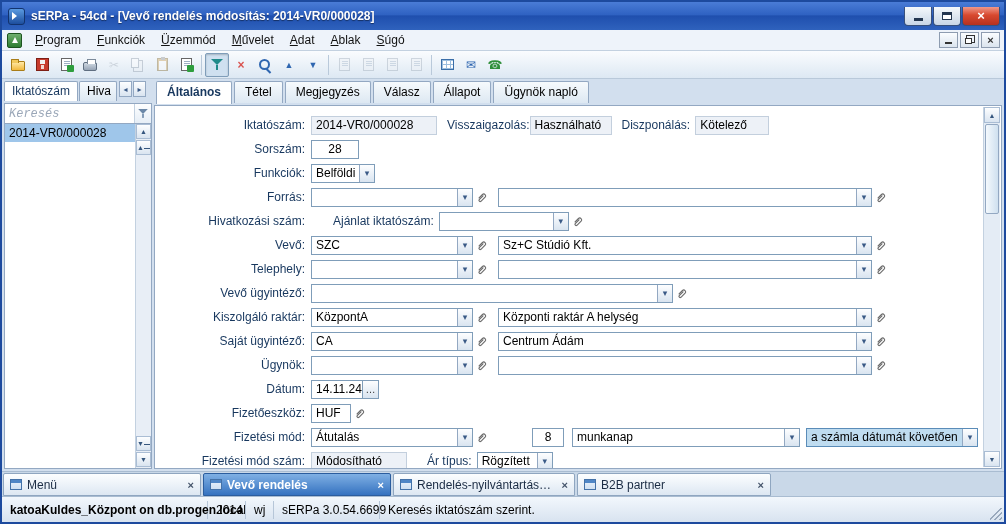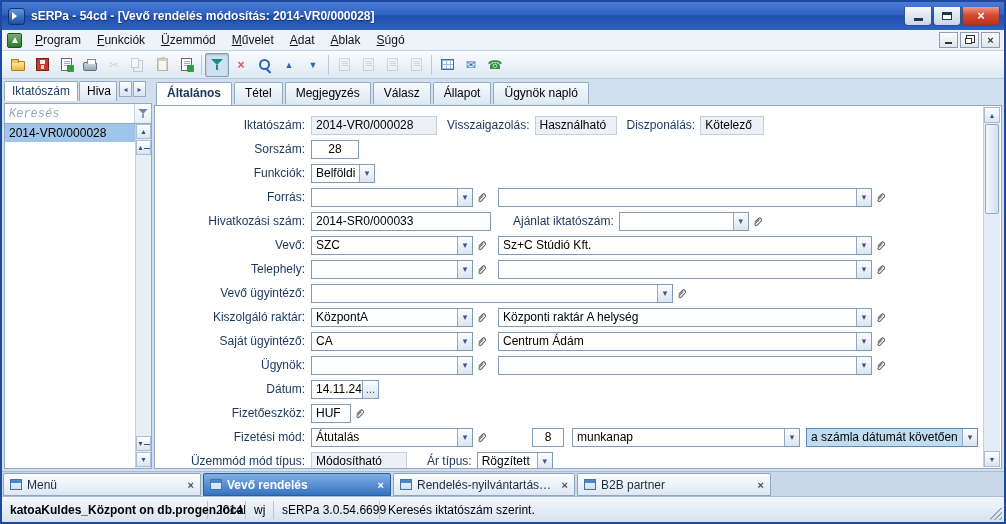--- a/index.html
+++ b/index.html
@@ -78,21 +78,21 @@
   .lp-list { flex:1; overflow:hidden; }
   .lp-item { height:18px; line-height:18px; padding:0 4px; white-space:nowrap; }
   .lp-item.selected { background:#9fc6ea; }
   .lp-scroll { width:16px; background:#e8eef6; border-left:1px solid #c3d1e0; display:flex; flex-direction:column; }
   .sbtn { height:15px; display:flex; align-items:center; justify-content:center; font-size:7px; color:#35567e; background:linear-gradient(#fdfeff,#d9e4f0); border:1px solid #aabdd4; margin:0 0 1px; }
   .sbtn.bar::after { content:""; display:block; width:7px; height:1px; background:#35567e; margin-top:1px; }
   .lp-spacer { flex:1; }
 
   
   .mainpanel { flex:1; display:flex; flex-direction:column; min-width:0; min-height:0; }
-  .main-tabs { display:flex; align-items:center; height:24px; padding-left:2px; flex:0 0 auto; }
+  .main-tabs { display:flex; align-items:flex-start; height:24px; padding-left:2px; flex:0 0 auto; }
   .mtab { border:1px solid #93a8c2; border-bottom:none; border-radius:2px 2px 0 0; background:linear-gradient(#f6fafd,#dde8f2); padding:3px 10px 4px; margin-right:2px; white-space:nowrap; position:relative; }
   .mtab.active { background:#fff; font-weight:bold; color:#17375e; padding-bottom:5px; z-index:2; }
   .form-area { flex:1; background:#fff; border:1px solid #93a8c2; position:relative; padding:7px 20px 0 4px; overflow:hidden; min-height:0; }
   .frow { display:flex; align-items:center; height:24px; }
   .flabel { width:146px; flex:0 0 auto; text-align:right; margin-right:6px; color:#17375e; white-space:nowrap; }
   .flabel2 { color:#17375e; white-space:nowrap; }
   .edit, .ro { height:19px; line-height:17px; border:1px solid #7f9db9; background:#fff; padding:0 4px; white-space:nowrap; overflow:hidden; }
   .ro { background:#edf1f7; border-color:#c3cfdd; }
   .combo { height:19px; display:flex; border:1px solid #7f9db9; background:#fff; overflow:hidden; }
   .combo-text { flex:1; line-height:17px; padding:0 4px; white-space:nowrap; overflow:hidden; min-width:0; }
@@ -266,24 +266,24 @@
         <span class="mtab">Megjegyzés</span>
         <span class="mtab">Válasz</span>
         <span class="mtab">Állapot</span>
         <span class="mtab">Ügynök napló</span>
       </div>
       <div class="form-area">
 
         <div class="frow">
           <span class="flabel">Iktatószám:</span>
           <span class="ro" style="width:126px">2014-VR0/000028</span>
-          <span class="flabel2" style="margin-left:10px;margin-right:5px">Visszaigazolás:</span>
+          <span class="flabel2" style="margin-left:10px;">Visszaigazolás:</span>
           <span class="ro" style="width:82px">Használható</span>
           <span class="flabel2" style="margin-left:10px;margin-right:5px">Diszponálás:</span>
-          <span class="ro" style="width:64px">Kötelező</span>
+          <span class="ro" style="width:74px">Kötelező</span>
         </div>
 
         <div class="frow">
           <span class="flabel">Sorszám:</span>
           <span class="edit" style="width:48px;text-align:center">28</span>
         </div>
 
         <div class="frow">
           <span class="flabel">Funkciók:</span>
           <span class="combo" style="width:64px">
@@ -309,21 +309,20 @@
           </span>
           <span class="clip">
               <svg width="13" height="13" viewBox="0 0 16 16">
                 <path d="M5 8.5 L9.2 4.3 a2.3 2.3 0 0 1 3.25 3.25 L7.3 12.7 a1.5 1.5 0 0 1 -2.1 -2.1 L9.9 5.9" fill="none" stroke="#6b6b6b" stroke-width="1.4" stroke-linecap="round"></path>
               </svg>
             </span>
         </div>
 
         <div class="frow">
           <span class="flabel">Hivatkozási szám:</span>
-          <span class="edit" style="width:180px">2014-SR0/000033</span>
           <span class="flabel2" style="margin-left:22px;margin-right:5px">Ajánlat iktatószám:</span>
           <span class="combo" style="width:130px">
             <span class="combo-text"></span>
             <span class="combo-btn">▾</span>
           </span>
           <span class="clip">
               <svg width="13" height="13" viewBox="0 0 16 16">
                 <path d="M5 8.5 L9.2 4.3 a2.3 2.3 0 0 1 3.25 3.25 L7.3 12.7 a1.5 1.5 0 0 1 -2.1 -2.1 L9.9 5.9" fill="none" stroke="#6b6b6b" stroke-width="1.4" stroke-linecap="round"></path>
               </svg>
             </span>
@@ -484,21 +483,21 @@
             <span class="combo-text">munkanap</span>
             <span class="combo-btn">▾</span>
           </span>
           <span class="combo focused" style="width:172px;margin-left:6px">
             <span class="combo-text">a számla dátumát követően</span>
             <span class="combo-btn">▾</span>
           </span>
         </div>
 
         <div class="frow">
-          <span class="flabel">Üzemmód mód típus:</span>
+          <span class="flabel">Fizetési mód szám:</span>
           <span class="ro" style="width:96px">Módosítható</span>
           <span class="flabel2" style="margin-left:20px;margin-right:5px">Ár típus:</span>
           <span class="combo" style="width:76px">
             <span class="combo-text">Rögzített</span>
             <span class="combo-btn">▾</span>
           </span>
         </div>
 
         <div class="vscroll">
           <span class="vbtn">▲</span>

